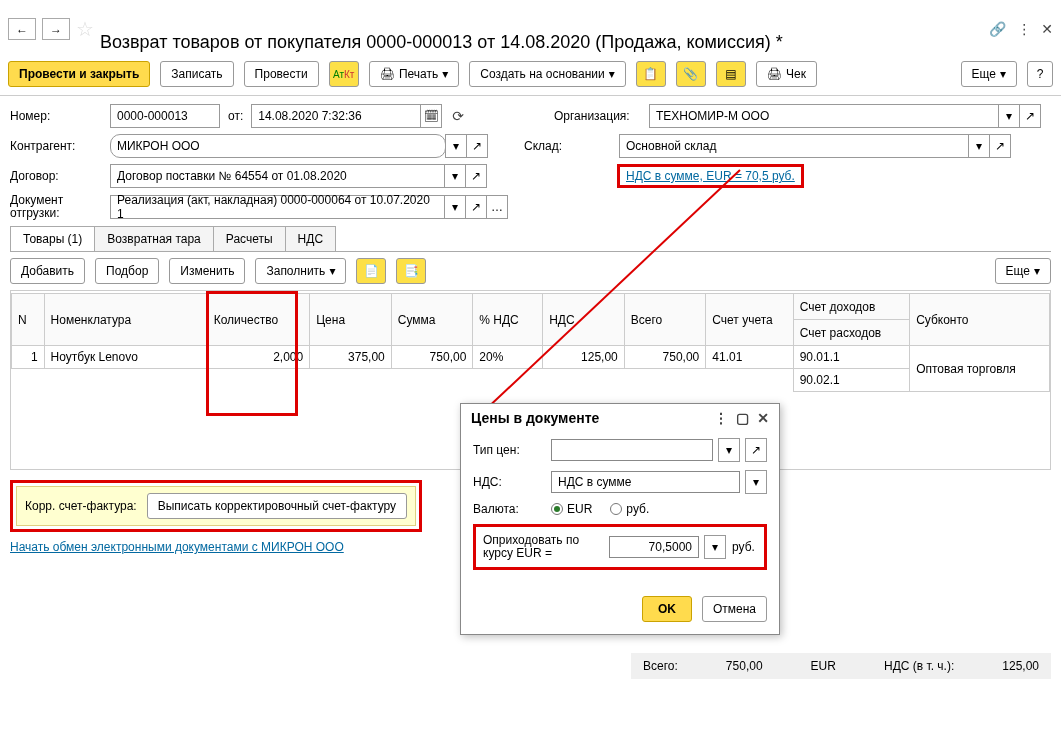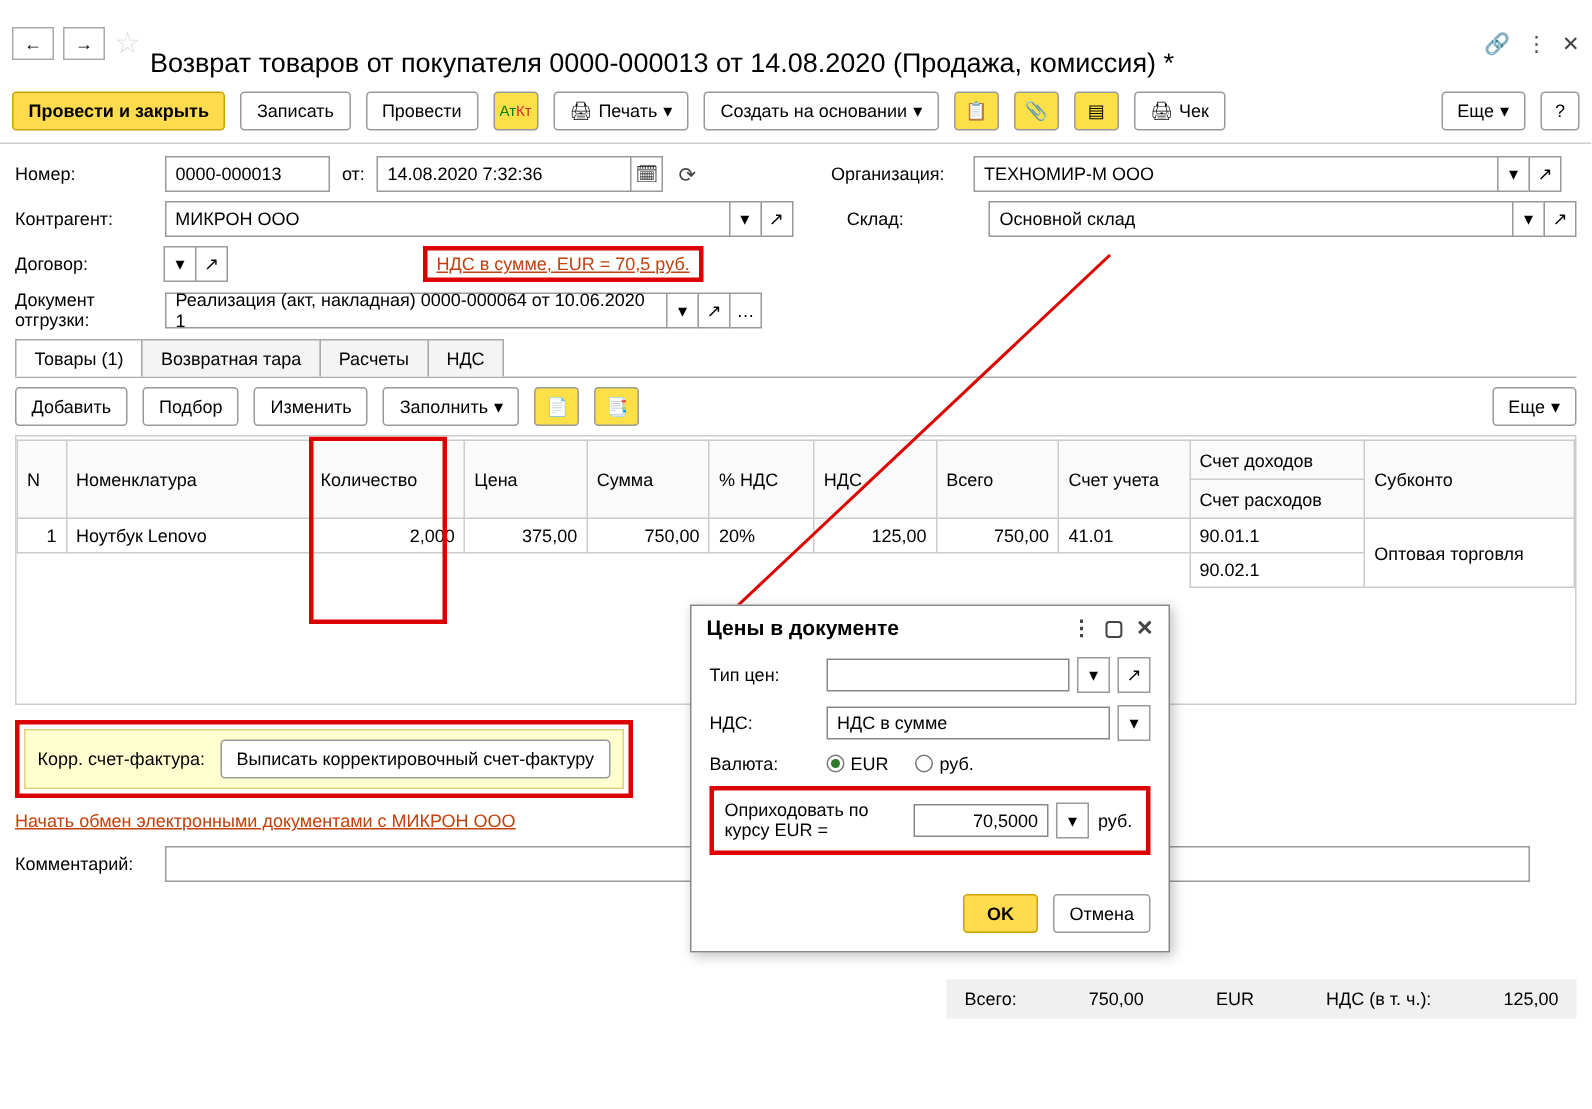--- a/index.html
+++ b/index.html
@@ -94,21 +94,21 @@
     width: 22px; height: 24px;
     border: 1px solid #999;
     background: #fff;
     display: inline-flex;
     align-items: center;
     justify-content: center;
     cursor: pointer;
     margin-left: -1px;
   }
   .link {
-    color: #c2410c;
+    color: #0369a1;
     text-decoration: underline;
     cursor: pointer;
   }
   .hl-box {
     border: 3px solid #d00;
   }
 
   
   .tabs { display: flex; margin-top: 6px; border-bottom: 1px solid #aaa; }
   .tab {
@@ -260,43 +260,44 @@
     <span style="margin-left:10px;" class="top-ic">⟳</span>
     <span style="width:90px;"></span>
     <span class="lbl2">Организация:</span>
     <span class="input" style="width:350px;">ТЕХНОМИР-М ООО</span>
     <span class="mini-btn">▾</span>
     <span class="mini-btn">↗</span>
   </div>
 
   <div class="row">
     <span class="lbl">Контрагент:</span>
-    <span class="input" style="width:377px;">МИКРОН ООО</span>
+    <span class="input" style="width:336px;border-radius:10px;">МИКРОН ООО</span>
     <span class="mini-btn">▾</span>
     <span class="mini-btn">↗</span>
     <span style="width:36px;"></span>
     <span class="lbl2">Склад:</span>
     <span class="input" style="width:350px;">Основной склад</span>
     <span class="mini-btn">▾</span>
     <span class="mini-btn">↗</span>
   </div>
 
   <div class="row">
     <span class="lbl">Договор:</span>
+    <span class="input" style="width:335px;">Договор поставки № 64554 от 01.08.2020</span>
     <span class="mini-btn">▾</span>
     <span class="mini-btn">↗</span>
     <span style="width:130px;"></span>
     <span class="hl-box" style="padding:2px 6px;">
       <span class="link">НДС в сумме, EUR = 70,5 руб.</span>
     </span>
   </div>
 
   <div class="row">
     <span class="lbl" style="line-height:13px;">Документ отгрузки:</span>
-    <span class="input" style="width:335px;">Реализация (акт, накладная) 0000-000064 от 10.06.2020 1</span>
+    <span class="input" style="width:335px;">Реализация (акт, накладная) 0000-000064 от 10.07.2020 1</span>
     <span class="mini-btn">▾</span>
     <span class="mini-btn">↗</span>
     <span class="mini-btn">…</span>
   </div>
 
   <div class="tabs">
     <span class="tab active hl-box">Товары (1)</span>
     <span class="tab">Возвратная тара</span>
     <span class="tab">Расчеты</span>
     <span class="tab">НДС</span>
@@ -364,24 +365,20 @@
         <span>Корр. счет-фактура:</span>
         <span class="btn">Выписать корректировочный счет-фактуру</span>
       </div>
     </div>
   </div>
 
   <div style="margin-top:8px;">
     <span class="link">Начать обмен электронными документами с МИКРОН ООО</span>
   </div>
 
-  <div class="row" style="margin-top:10px;">
-    <span class="lbl">Комментарий:</span>
-    <span class="input" style="width:910px;"></span>
-  </div>
 </div>
 
 <div class="summary">
   <span><span>Всего:</span></span>
   <span class="right">750,00</span>
   <span>EUR</span>
   <span><span>НДС (в т. ч.):</span></span>
   <span class="right">125,00</span>
 </div>
 

